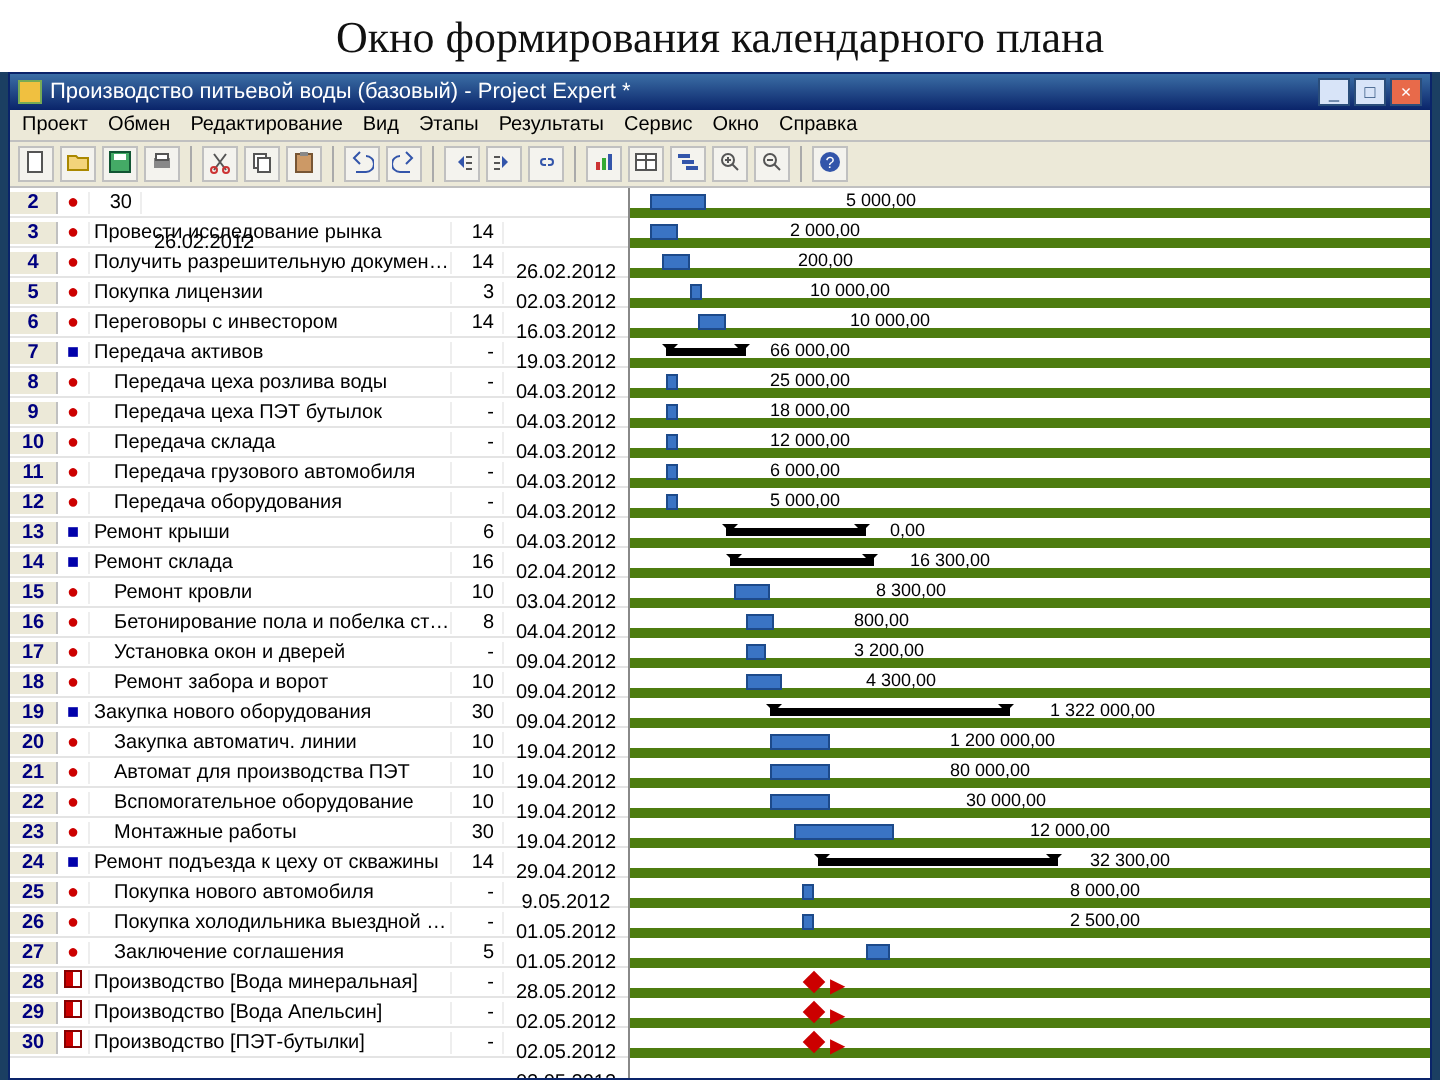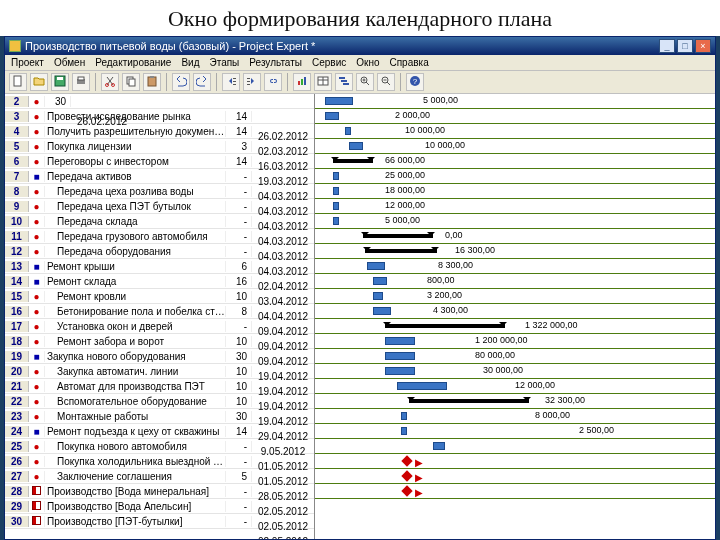--- a/index.html
+++ b/index.html
@@ -139,21 +139,21 @@
   .bullet-red { color:#c00; }
   .bullet-blue { color:#00a; }
   .flag-icon {
     display:inline-block; width:9px; height:9px;
     background: linear-gradient(90deg,#c00 50%,#fff 50%);
     border:1px solid #800;
   }
   .gantt-row {
     position: relative;
     height: 15px;
-    border-bottom: 1px solid #4d7c0f;
+    border-bottom: 5px solid #4d7c0f;
   }
   .bar {
     position: absolute;
     top: 3px;
     height: 8px;
     background: #3a74c4;
     border: 1px solid #1d4a8a;
   }
   .bar.summary {
     background: #000;
@@ -546,20 +546,24 @@
     <div class="grid-right" id="grid-right">
         <div class="gantt-row">
           <div class="bar" style="left: 10px; width: 28px;"></div>
           <div class="bar-label" style="left: 108px;">5 000,00</div>
         </div>
         <div class="gantt-row">
           <div class="bar" style="left: 10px; width: 14px;"></div>
           <div class="bar-label" style="left: 80px;">2 000,00</div>
         </div>
         <div class="gantt-row">
+          <div class="bar" style="left: 16px; width: 14px;"></div>
+          <div class="bar-label" style="left: 84px;">200,00</div>
+        </div>
+        <div class="gantt-row">
           <div class="bar" style="left: 30px; width: 6px;"></div>
           <div class="bar-label" style="left: 90px;">10 000,00</div>
         </div>
         <div class="gantt-row">
           <div class="bar" style="left: 34px; width: 14px;"></div>
           <div class="bar-label" style="left: 110px;">10 000,00</div>
         </div>
         <div class="gantt-row">
           <div class="bar summary" style="left: 18px; width: 40px;"></div>
           <div class="bar-label" style="left: 70px;">66 000,00</div>
@@ -571,20 +575,24 @@
         <div class="gantt-row">
           <div class="bar" style="left: 18px; width: 6px;"></div>
           <div class="bar-label" style="left: 70px;">18 000,00</div>
         </div>
         <div class="gantt-row">
           <div class="bar" style="left: 18px; width: 6px;"></div>
           <div class="bar-label" style="left: 70px;">12 000,00</div>
         </div>
         <div class="gantt-row">
           <div class="bar" style="left: 18px; width: 6px;"></div>
+          <div class="bar-label" style="left: 70px;">6 000,00</div>
+        </div>
+        <div class="gantt-row">
+          <div class="bar" style="left: 18px; width: 6px;"></div>
           <div class="bar-label" style="left: 70px;">5 000,00</div>
         </div>
         <div class="gantt-row">
           <div class="bar summary" style="left: 48px; width: 70px;"></div>
           <div class="bar-label" style="left: 130px;">0,00</div>
         </div>
         <div class="gantt-row">
           <div class="bar summary" style="left: 50px; width: 72px;"></div>
           <div class="bar-label" style="left: 140px;">16 300,00</div>
         </div>
@@ -627,21 +635,21 @@
         <div class="gantt-row">
           <div class="bar summary" style="left: 94px; width: 120px;"></div>
           <div class="bar-label" style="left: 230px;">32 300,00</div>
         </div>
         <div class="gantt-row">
           <div class="bar" style="left: 86px; width: 6px;"></div>
           <div class="bar-label" style="left: 220px;">8 000,00</div>
         </div>
         <div class="gantt-row">
           <div class="bar" style="left: 86px; width: 6px;"></div>
-          <div class="bar-label" style="left: 220px; margin-left: 44px;">2 500,00</div>
+          <div class="bar-label" style="left: 220px;">2 500,00</div>
         </div>
         <div class="gantt-row">
           <div class="bar" style="left: 118px; width: 12px;"></div>
         </div>
         <div class="gantt-row">
           <div class="milestone" style="left: 88px;"></div>
           <div style="position: absolute; left: 100px; top: 3px; color: rgb(204, 0, 0);">▶</div>
         </div>
         <div class="gantt-row">
           <div class="milestone" style="left: 88px;"></div>

